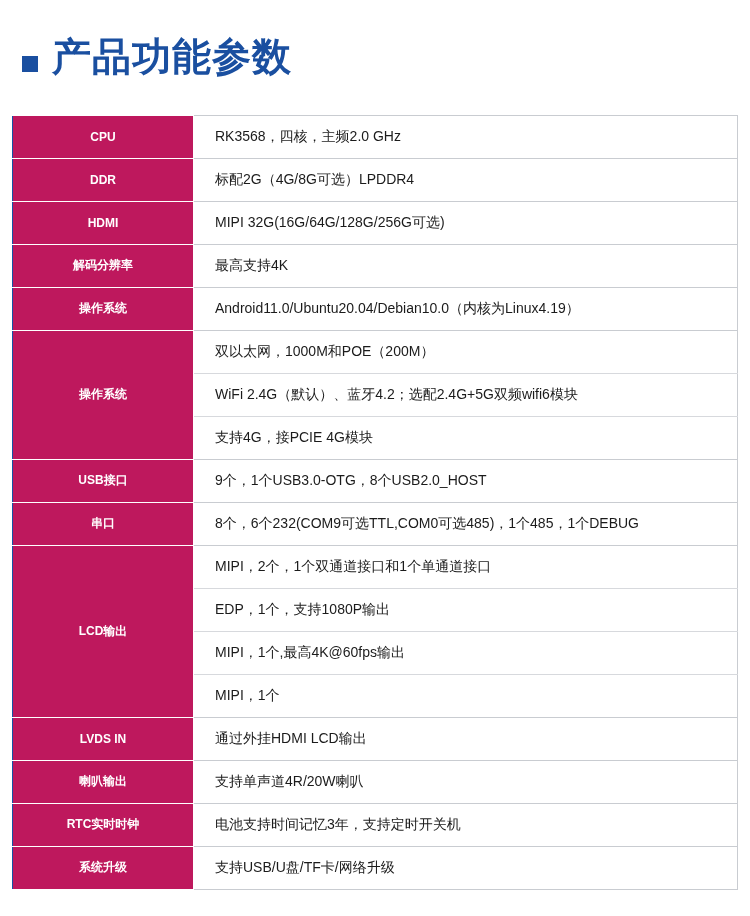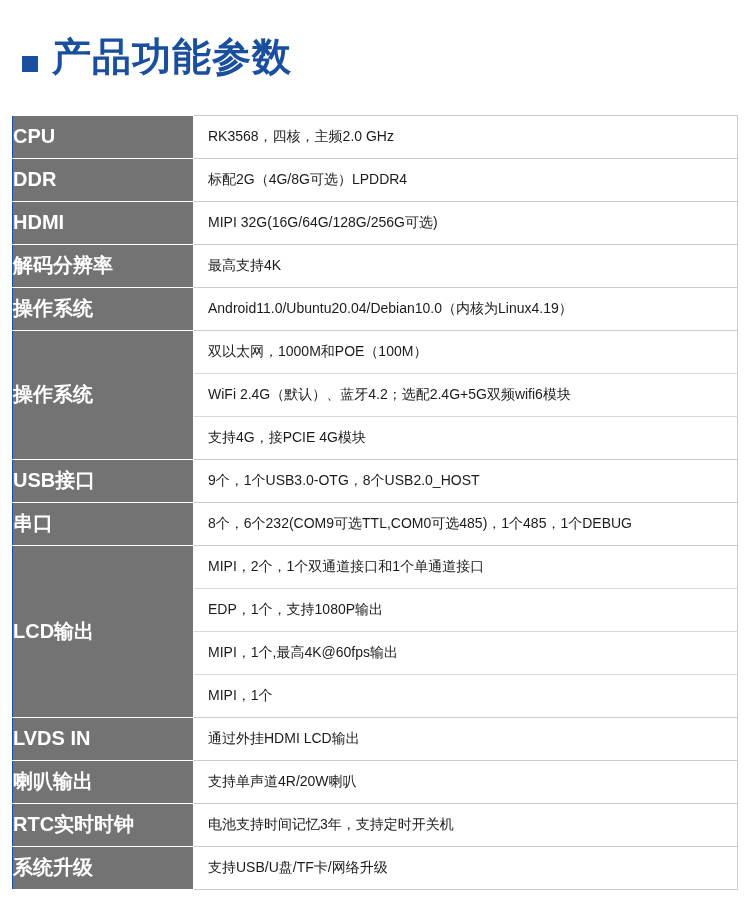--- a/index.html
+++ b/index.html
@@ -45,34 +45,34 @@
     border-collapse: collapse;
     width: 726px;
     table-layout: fixed;
   }
   .spec-table td {
     border: 1px solid #c9ccd1;
     padding: 0;
     vertical-align: middle;
   }
   td.label {
-    background: #737373;
+    background: #be185d;
     color: #ffffff;
-    font-size: 20px;
+    font-size: 12px;
     font-weight: bold;
-    text-align: left;
+    text-align: center;
     width: 180px;
     height: 42px;
     border: 1px solid #ffffff;
     border-left: 1px solid #1552a5;
   }
   td.value {
     font-size: 14px;
     color: #1b1b1b;
-    padding: 0 0 0 14px;
+    padding: 0 0 0 21px;
     height: 42px;
     border-left: 1px solid #c9ccd1;
     border-right: 1px solid #c9ccd1;
     border-top: 1px solid #d7d9dd;
     border-bottom: 1px solid #d7d9dd;
   }
   td.value.first {
     border-top: 1px solid #c9ccd1;
   }
   td.value.last {
@@ -106,21 +106,21 @@
         <tr>
           <td class="label">解码分辨率</td>
           <td class="value first last">最高支持4K</td>
         </tr>
         <tr>
           <td class="label">操作系统</td>
           <td class="value first last">Android11.0/Ubuntu20.04/Debian10.0（内核为Linux4.19）</td>
         </tr>
         <tr>
           <td class="label" rowspan="3">操作系统</td>
-          <td class="value first">双以太网，1000M和POE（100M）</td>
+          <td class="value first">双以太网，1000M和POE（200M）</td>
         </tr>
         <tr>
           <td class="value">WiFi 2.4G（默认）、蓝牙4.2；选配2.4G+5G双频wifi6模块</td>
         </tr>
         <tr>
           <td class="value last">支持4G，接PCIE 4G模块</td>
         </tr>
         <tr>
           <td class="label">USB接口</td>
           <td class="value first last">9个，1个USB3.0-OTG，8个USB2.0_HOST</td>

